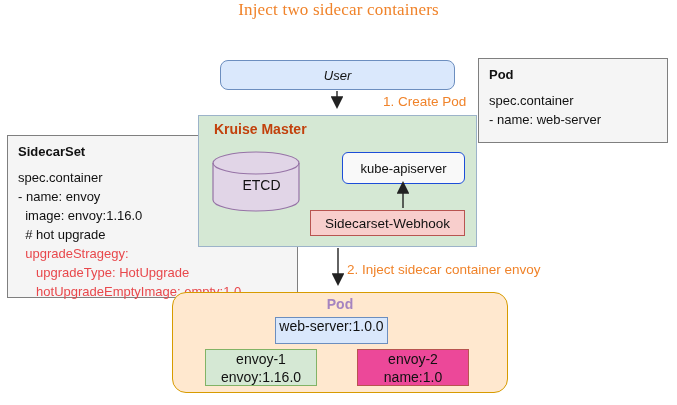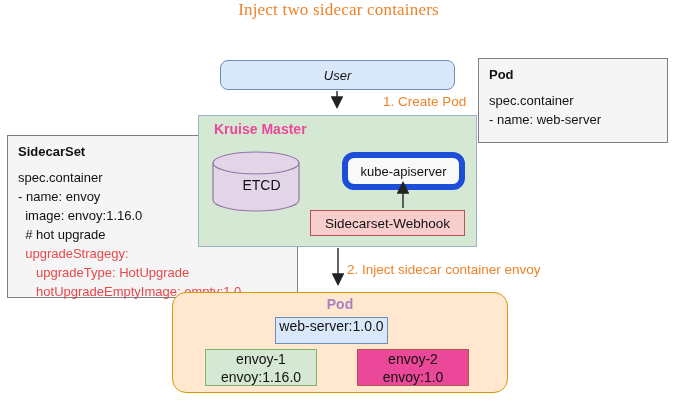--- a/index.html
+++ b/index.html
@@ -29,29 +29,29 @@
     background:#dae8fc; border:1px solid #6c8ebf; border-radius:8px;
     display:flex; align-items:center; justify-content:center; font-size:13px;font-style:italic;
   }
 
   
   .kruise-box{
     left:198px; top:115px; width:279px; height:132px;
     background:#d5e8d4; border:1px solid #9cb3c9;
   }
   .kruise-title{
-    left:214px; top:121px; font-size:14px; font-weight:bold; color:#ec4899;
+    left:214px; top:121px; font-size:14px; font-weight:bold; color:#c2410c;
   }
   .etcd-svg{left:212px; top:151px;}
   .etcd-label{
     left:212px; top:177px; width:99px; text-align:center; font-size:14px;
   }
   .apiserver-box{
-    left:342px; top:152px; width:123px; height:38px;
-    background:#f9f9f9; border:6px solid #1d4ed8; border-radius:12px;
+    left:342px; top:152px; width:123px; height:32px;
+    background:#f9f9f9; border:1px solid #1d4ed8; border-radius:6px;
     display:flex; align-items:center; justify-content:center; font-size:13px;
   }
   .webhook-box{
     left:310px; top:210px; width:155px; height:26px;
     background:#f8cecc; border:1px solid #b85450; border-radius:0;
     display:flex; align-items:center; justify-content:center; font-size:13.5px;
   }
 
   
   .sidecarset-box{left:7px; top:135px; width:291px; height:163px;}
@@ -142,21 +142,21 @@
     <span>web-server:1.0.0</span>
   </div>
 
   <div class="abs container-box envoy1-box">
     <div>envoy-1</div>
     <div>envoy:1.16.0</div>
   </div>
 
   <div class="abs container-box envoy2-box">
     <div>envoy-2</div>
-    <div>envoy:1.0</div>
+    <div>name:1.0</div>
   </div>
 
   <svg class="abs arrows" width="677" height="405" viewBox="0 0 677 405">
     <defs>
       <marker id="ah" viewBox="0 0 10 10" refX="8.5" refY="5" markerWidth="9" markerHeight="9" orient="auto">
         <path d="M0,0 L10,5 L0,10 z" fill="#222"></path>
       </marker>
     </defs>
     <line x1="337" y1="91" x2="337" y2="107" stroke="#222" stroke-width="1.4" marker-end="url(#ah)"></line>
     <line x1="403" y1="208" x2="403" y2="183" stroke="#222" stroke-width="1.4" marker-end="url(#ah)"></line>

